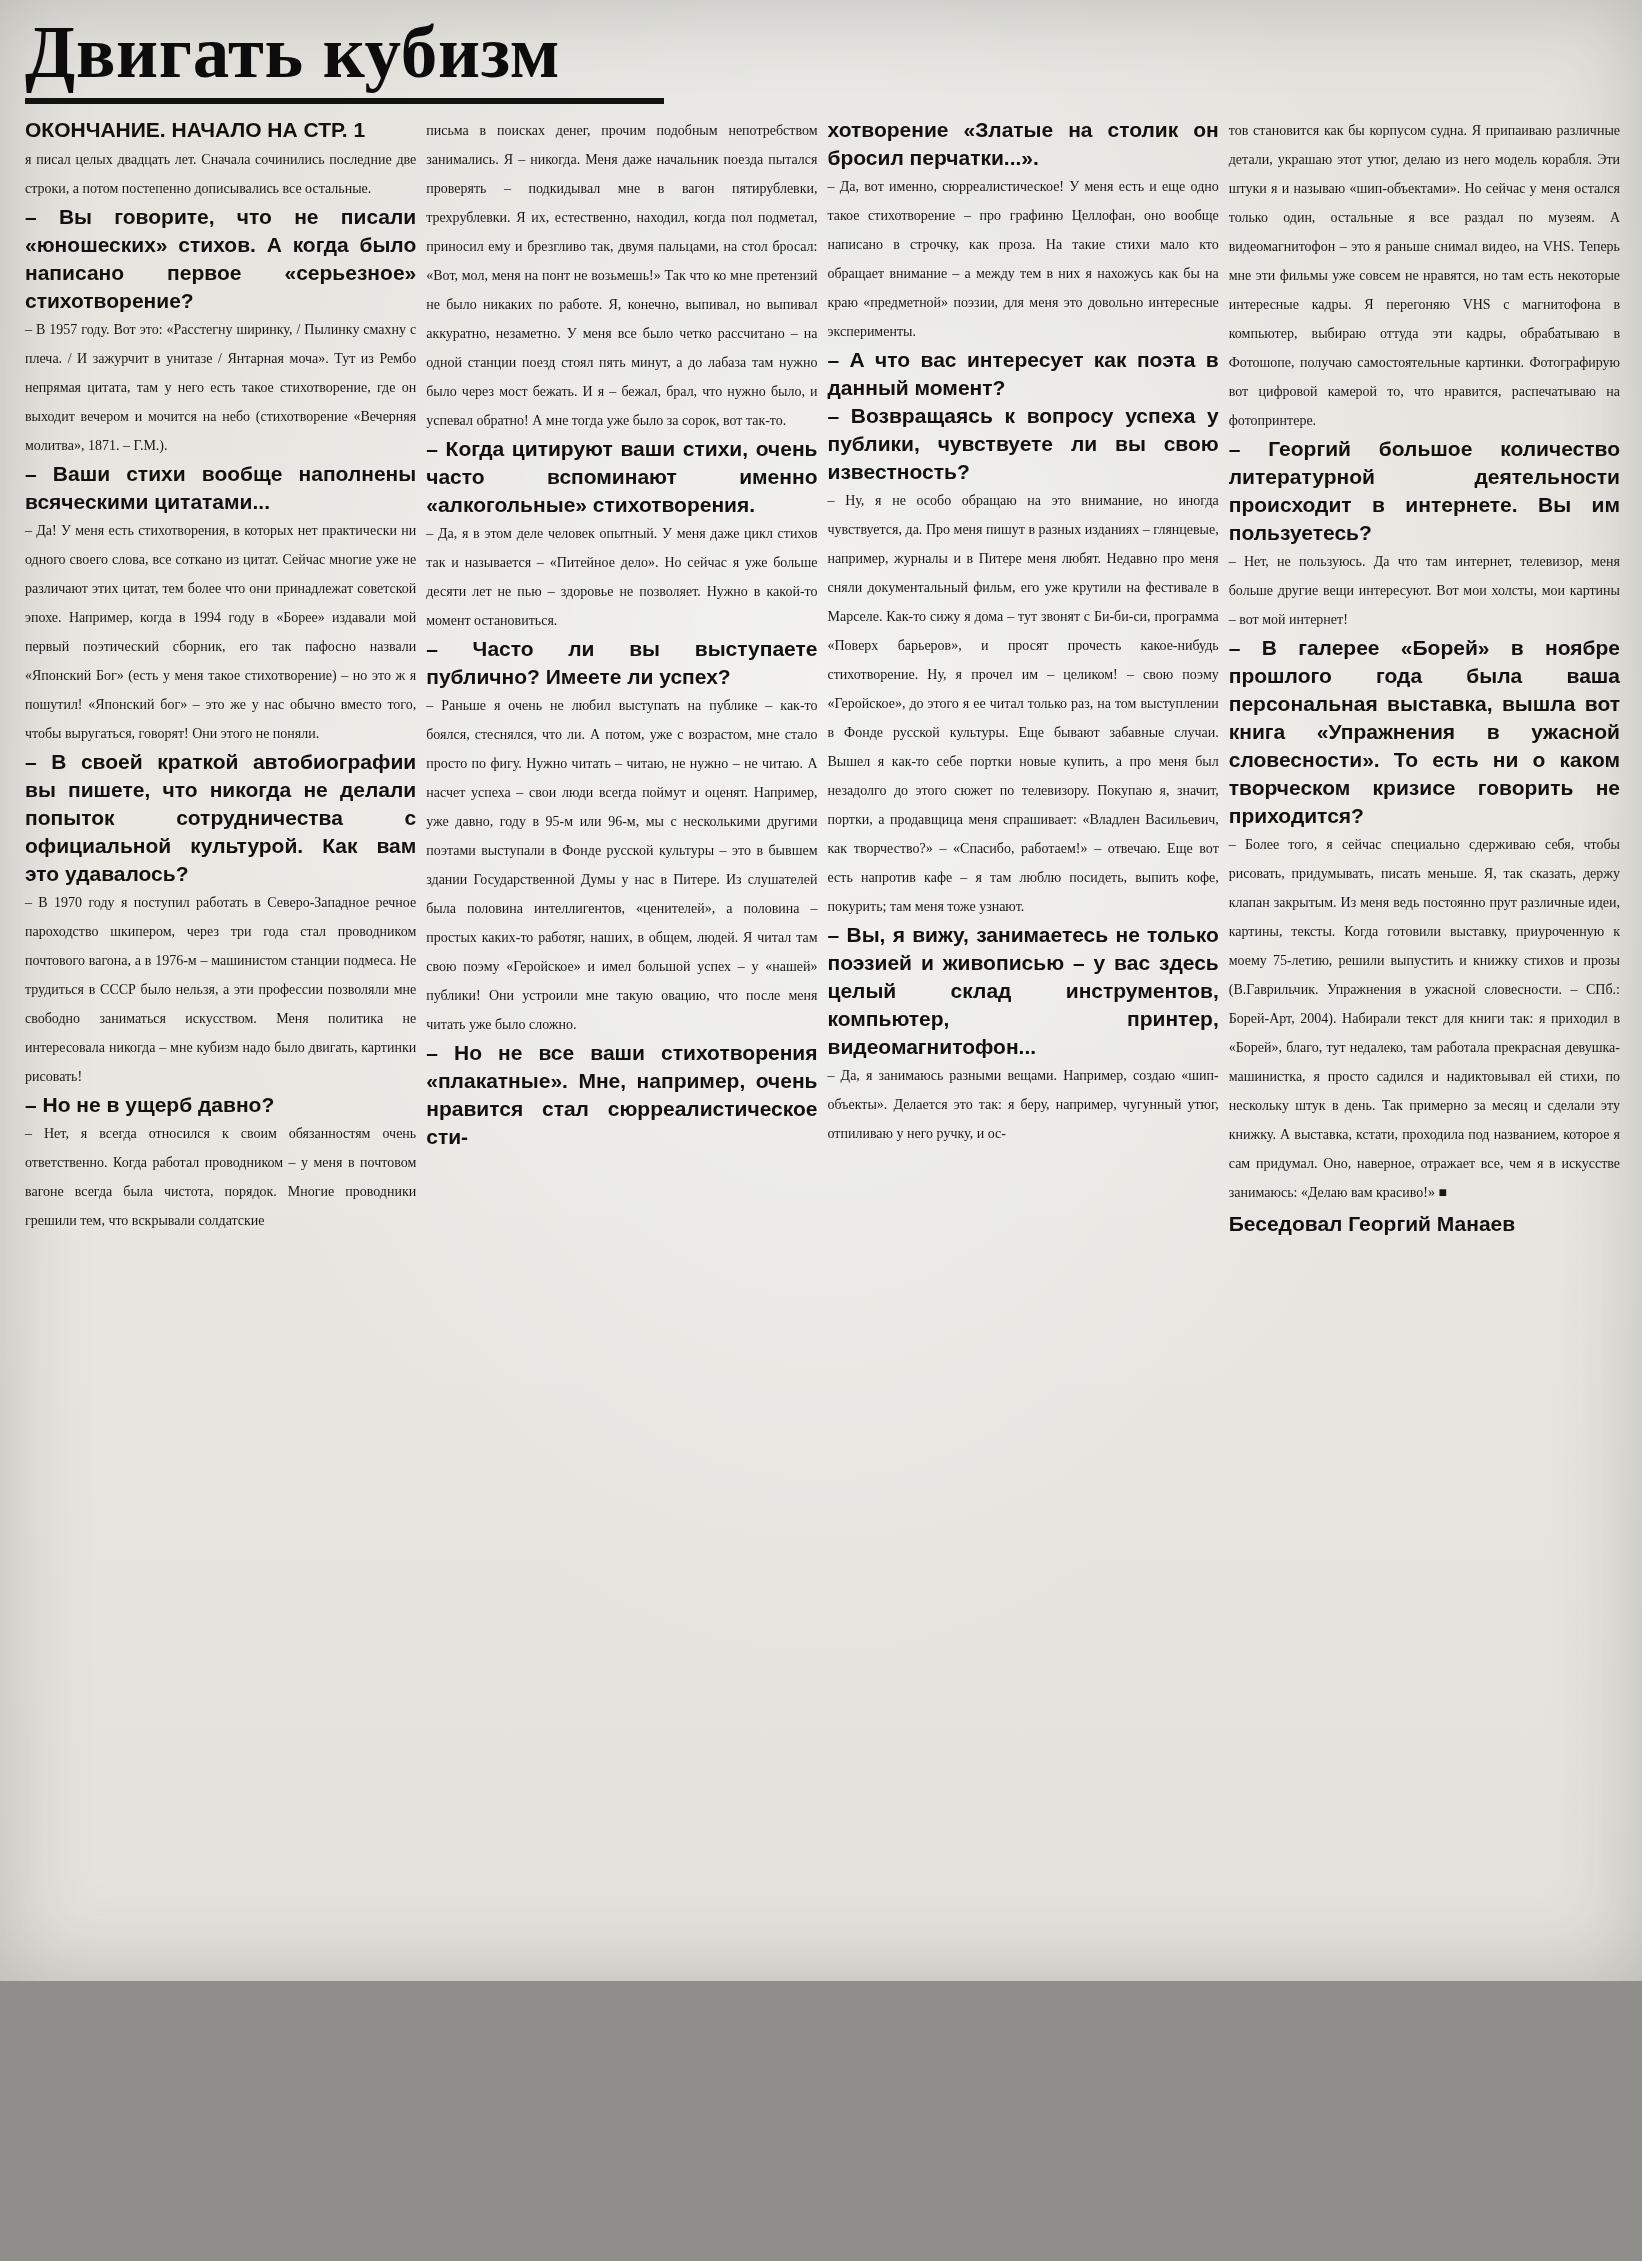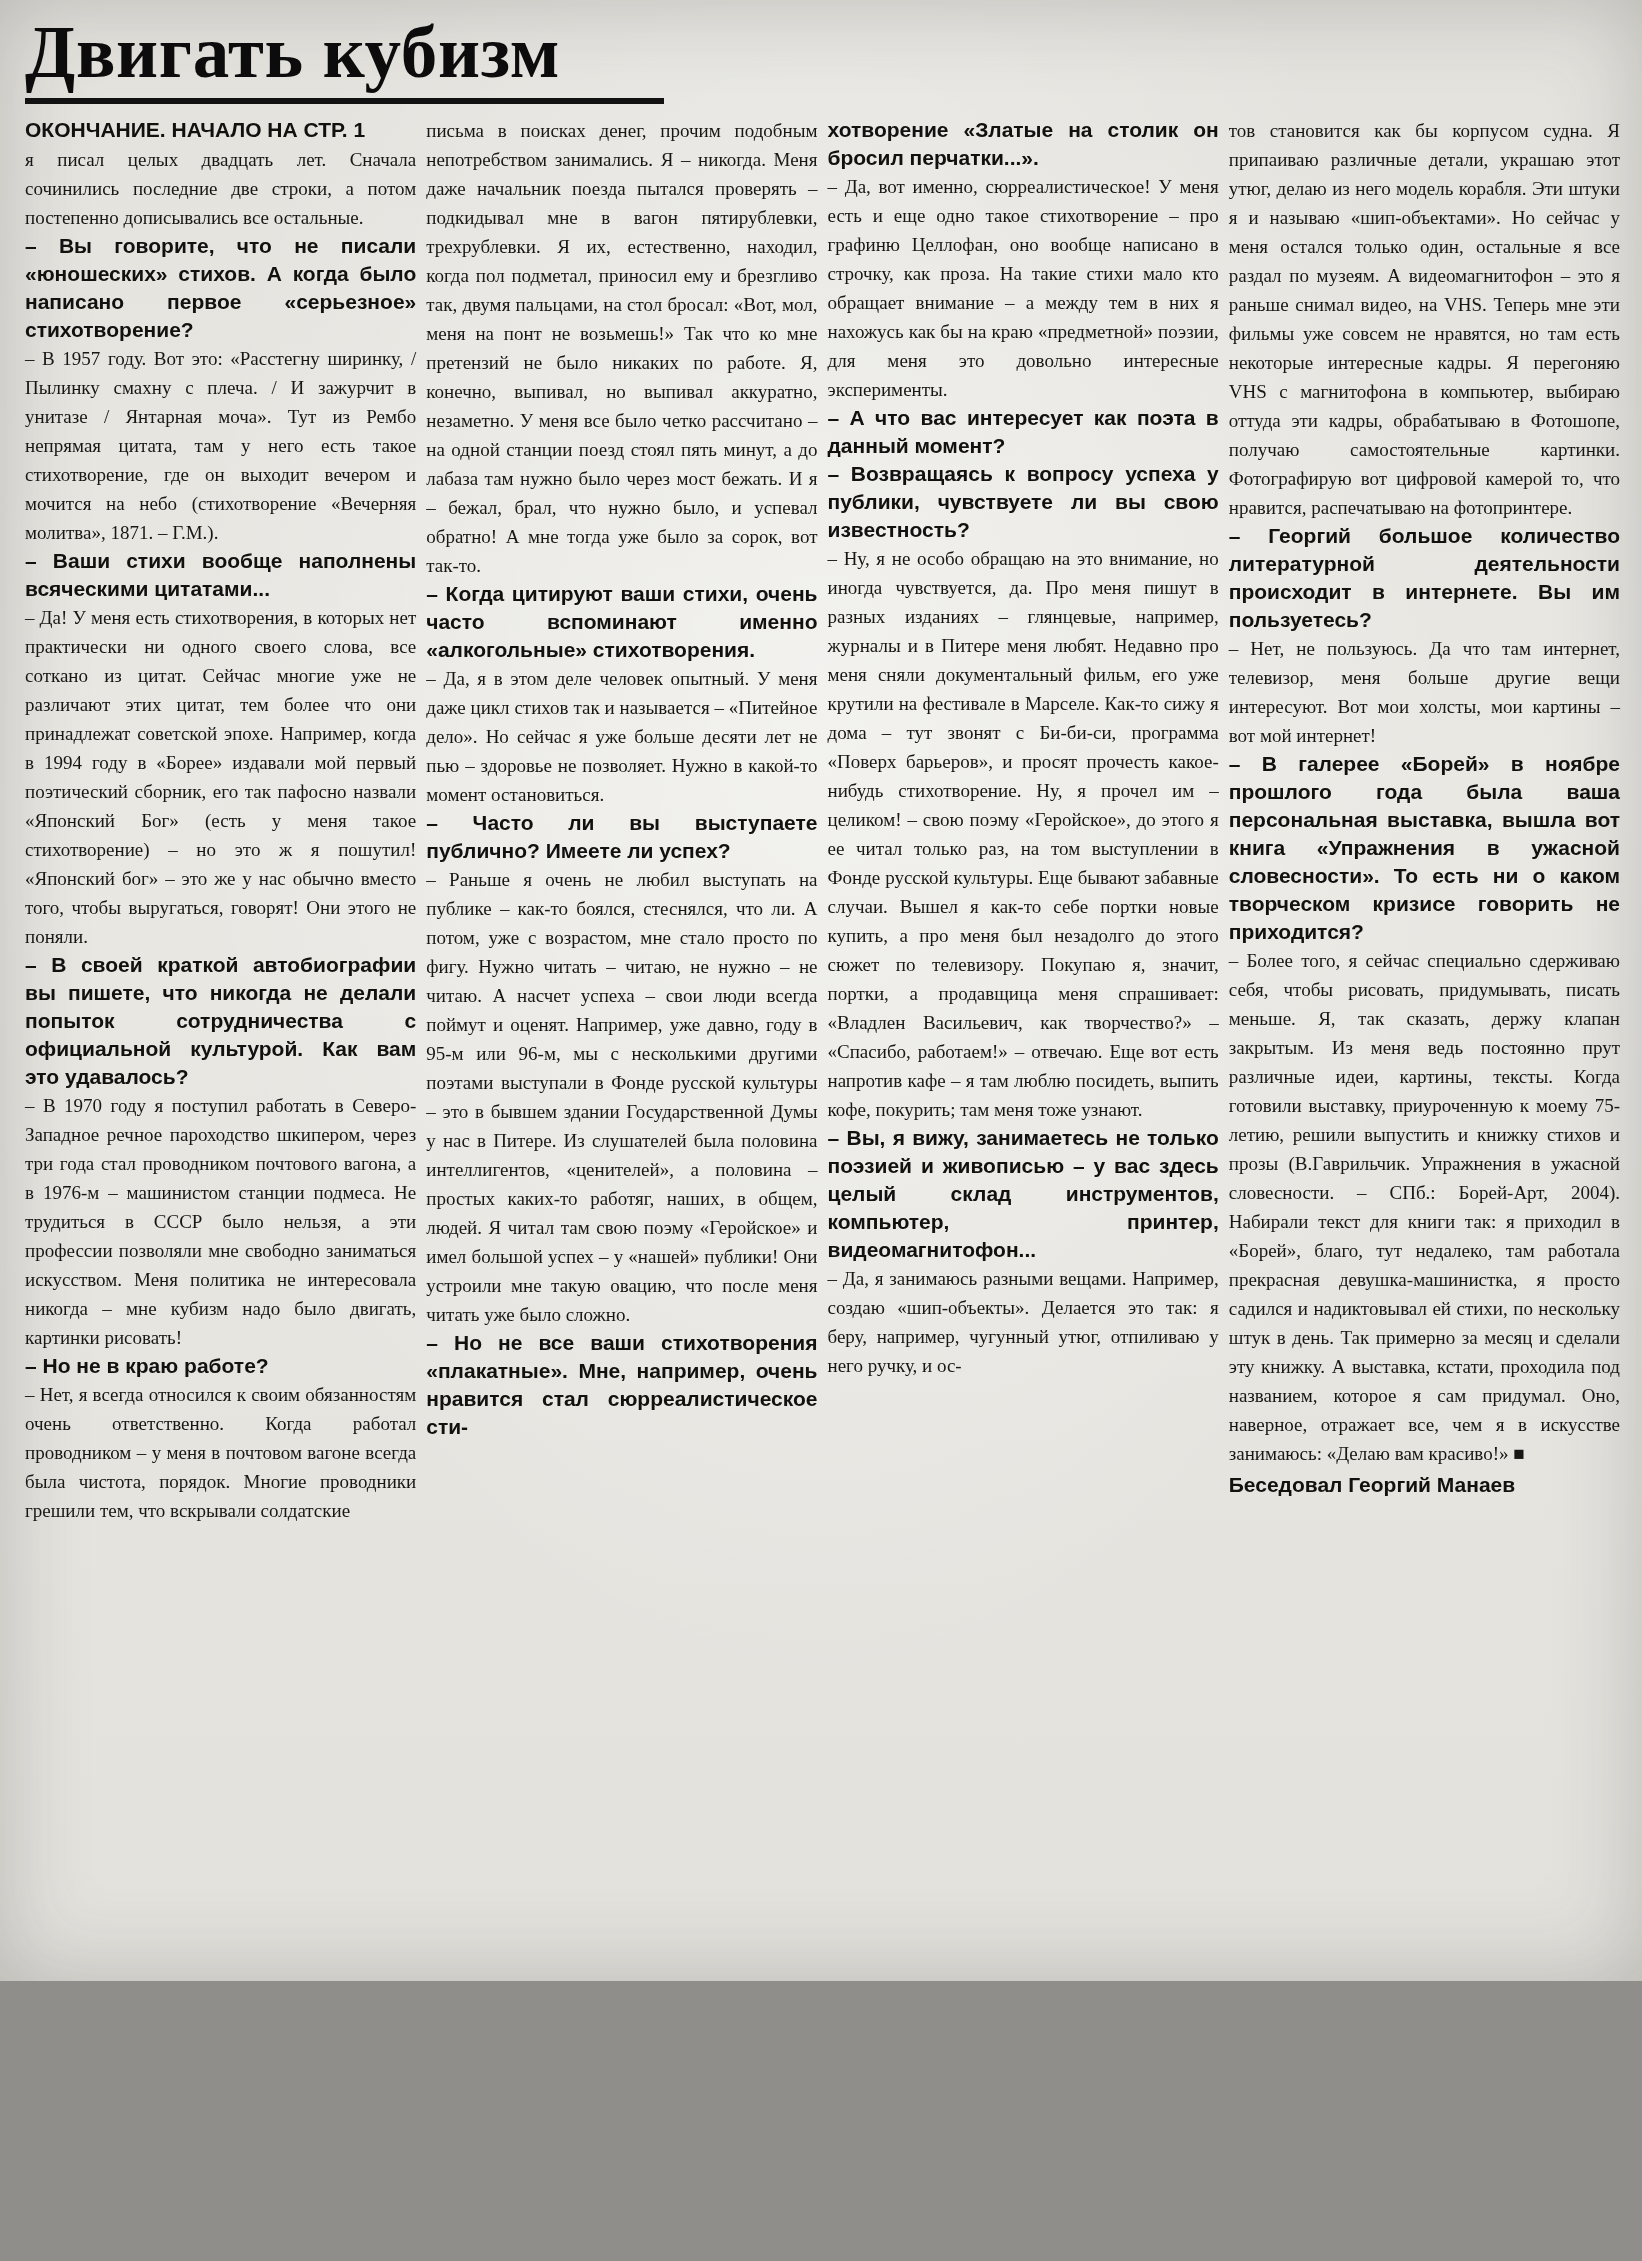--- a/index.html
+++ b/index.html
@@ -38,21 +38,21 @@
   }
   .col {
     flex:1 1 0;
     min-width:0;
     text-align:justify;
     hyphens:auto;
     -webkit-hyphens:auto;
     word-break:normal;
   }
   p.para {
-    font-size:19px;
+    font-size:14px;
     line-height:29px;
     margin:0;
     color:#181715;
   }
   p.p-kicker, p.p-question, p.p-question-cont, p.p-byline {
     font-family:"Liberation Sans", sans-serif;
     font-weight:bold;
     font-size:21px;
     line-height:28px;
     color:#121110;
@@ -71,21 +71,21 @@
   <main class="columns" id="columns">
       <div class="col" lang="ru">
         <p class="para p-kicker">ОКОНЧАНИЕ. НАЧАЛО НА СТР. 1</p>
         <p class="para p-cont">я писал целых двадцать лет. Сначала сочинились последние две строки, а потом постепенно дописывались все остальные.</p>
         <p class="para p-question">– Вы говорите, что не писали «юношеских» стихов. А когда было написано первое «серьезное» стихотворение?</p>
         <p class="para p-answer">– В 1957 году. Вот это: «Расстегну ширинку, / Пылинку смахну с плеча. / И зажурчит в унитазе / Янтарная моча». Тут из Рембо непрямая цитата, там у него есть такое стихотворение, где он выходит вечером и мочится на небо (стихотворение «Вечерняя молитва», 1871. – Г.М.).</p>
         <p class="para p-question">– Ваши стихи вообще наполнены всяческими цитатами...</p>
         <p class="para p-answer">– Да! У меня есть стихотворения, в которых нет практически ни одного своего слова, все соткано из цитат. Сейчас многие уже не различают этих цитат, тем более что они принадлежат советской эпохе. Например, когда в 1994 году в «Борее» издавали мой первый поэтический сборник, его так пафосно назвали «Японский Бог» (есть у меня такое стихотворение) – но это ж я пошутил! «Японский бог» – это же у нас обычно вместо того, чтобы выругаться, говорят! Они этого не поняли.</p>
         <p class="para p-question">– В своей краткой автобиографии вы пишете, что никогда не делали попыток сотрудничества с официальной культурой. Как вам это удавалось?</p>
         <p class="para p-answer">– В 1970 году я поступил работать в Северо-Западное речное пароходство шкипером, через три года стал проводником почтового вагона, а в 1976-м – машинистом станции подмеса. Не трудиться в СССР было нельзя, а эти профессии позволяли мне свободно заниматься искусством. Меня политика не интересовала никогда – мне кубизм надо было двигать, картинки рисовать!</p>
-        <p class="para p-question">– Но не в краю работе?</p>
+        <p class="para p-question">– Но не в ущерб давно?</p>
         <p class="para p-answer">– Нет, я всегда относился к своим обязанностям очень ответственно. Когда работал проводником – у меня в почтовом вагоне всегда была чистота, порядок. Многие проводники грешили тем, что вскрывали солдатские</p>
       </div>
       <div class="col" lang="ru">
         <p class="para p-cont">письма в поисках денег, прочим подобным непотребством занимались. Я – никогда. Меня даже начальник поезда пытался проверять – подкидывал мне в вагон пятирублевки, трехрублевки. Я их, естественно, находил, когда пол подметал, приносил ему и брезгливо так, двумя пальцами, на стол бросал: «Вот, мол, меня на понт не возьмешь!» Так что ко мне претензий не было никаких по работе. Я, конечно, выпивал, но выпивал аккуратно, незаметно. У меня все было четко рассчитано – на одной станции поезд стоял пять минут, а до лабаза там нужно было через мост бежать. И я – бежал, брал, что нужно было, и успевал обратно! А мне тогда уже было за сорок, вот так-то.</p>
         <p class="para p-question">– Когда цитируют ваши стихи, очень часто вспоминают именно «алкогольные» стихотворения.</p>
         <p class="para p-answer">– Да, я в этом деле человек опытный. У меня даже цикл стихов так и называется – «Питейное дело». Но сейчас я уже больше десяти лет не пью – здоровье не позволяет. Нужно в какой-то момент остановиться.</p>
         <p class="para p-question">– Часто ли вы выступаете публично? Имеете ли успех?</p>
         <p class="para p-answer">– Раньше я очень не любил выступать на публике – как-то боялся, стеснялся, что ли. А потом, уже с возрастом, мне стало просто по фигу. Нужно читать – читаю, не нужно – не читаю. А насчет успеха – свои люди всегда поймут и оценят. Например, уже давно, году в 95-м или 96-м, мы с несколькими другими поэтами выступали в Фонде русской культуры – это в бывшем здании Государственной Думы у нас в Питере. Из слушателей была половина интеллигентов, «ценителей», а половина – простых каких-то работяг, наших, в общем, людей. Я читал там свою поэму «Геройское» и имел большой успех – у «нашей» публики! Они устроили мне такую овацию, что после меня читать уже было сложно.</p>
         <p class="para p-question">– Но не все ваши стихотворения «плакатные». Мне, например, очень нравится стал сюрреалистическое сти-</p>
       </div>

